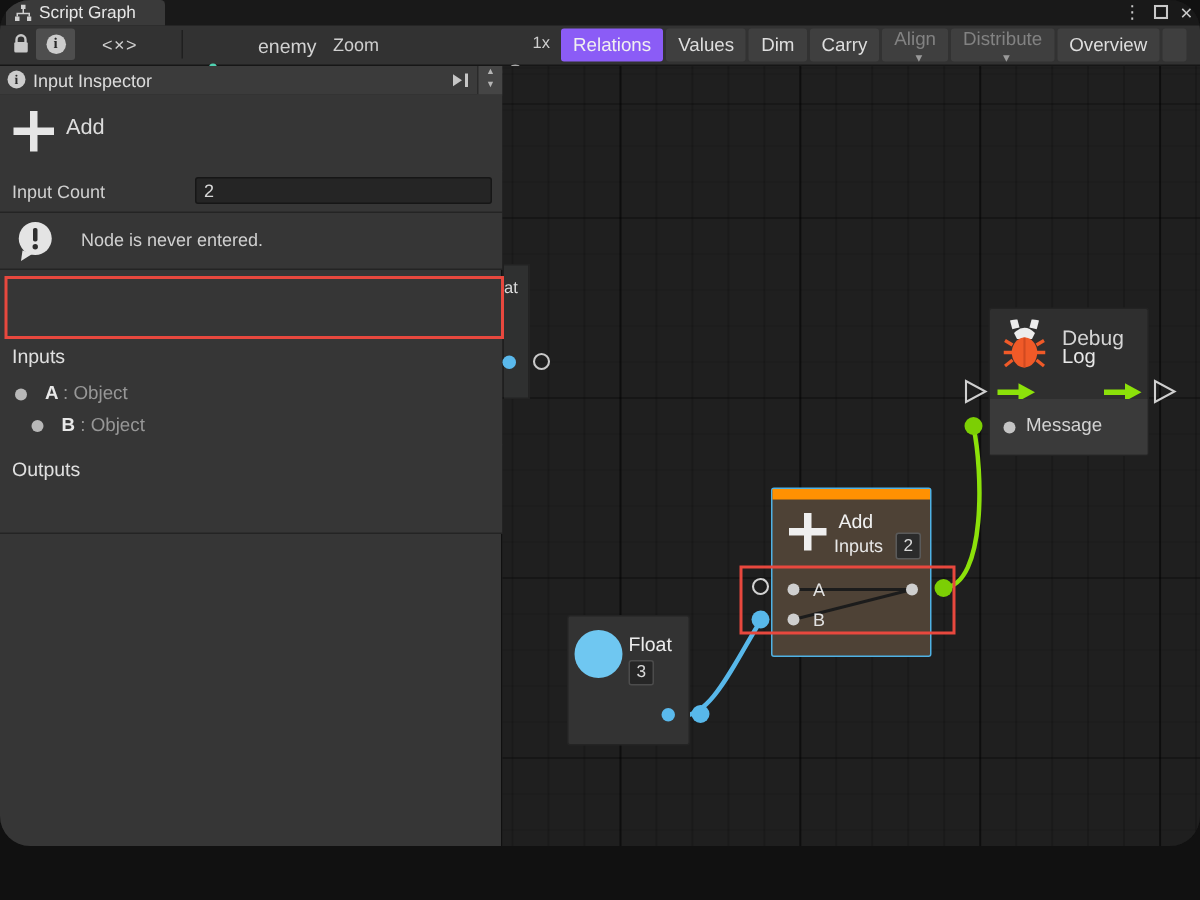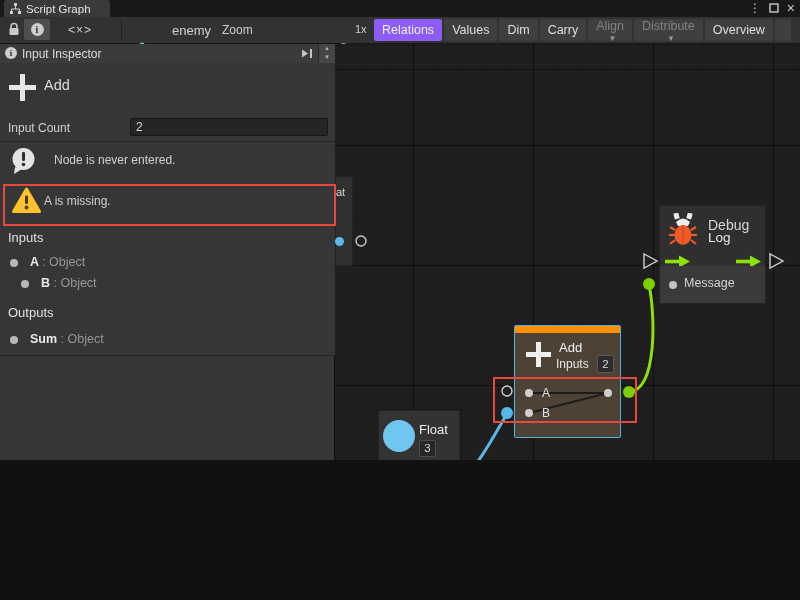--- a/index.html
+++ b/index.html
@@ -1,17 +1,17 @@
 <!DOCTYPE html>
 <html><head>
 <meta charset="utf-8">
 <style>
   html,body{margin:0;padding:0;background:#111;}
-  #app{position:relative;width:800px;height:460px;background:#191919;overflow:hidden;
-       font-family:"Liberation Sans",sans-serif;color:#d4d4d4;-webkit-font-smoothing:antialiased;}
+  #app{position:relative;width:800px;height:564px;background:#191919;overflow:hidden;
+       font-family:"Liberation Sans",sans-serif;color:#d4d4d4;border-radius:20px;-webkit-font-smoothing:antialiased;}
   .abs{position:absolute;}
   
   .titlebar{left:0;top:0;width:800px;height:17px;background:#191919;}
   .tab{left:4px;top:0;height:17px;width:106px;background:#3a3a3a;border-radius:3px 3px 0 0;
        display:flex;align-items:center;gap:5px;padding-left:6px;box-sizing:border-box;}
   .tab-label{font-size:11.5px;color:#e6e6e6;}
   .win-controls{right:5px;top:1px;display:flex;gap:8px;align-items:center;color:#c9c9c9;}
   .win-glyph{font-size:12px;line-height:14px;}
   
   .toolbar{left:0;top:17px;width:800px;height:26px;background:#323232;border-bottom:1px solid #161616;box-sizing:content-box;}
@@ -194,47 +194,35 @@
     <div class="abs section" style="top:98px;height:37px;">
       <svg class="abs" style="left:10px;top:5px;" width="27" height="28" viewBox="0 0 27 28">
         <circle cx="13.5" cy="12" r="11" fill="#e4e4e4"></circle>
         <polygon points="5,20 4,27 12,22" fill="#e4e4e4"></polygon>
         <rect x="12" y="5" width="3" height="9" rx="1.2" fill="#2e2e2e"></rect>
         <circle cx="13.5" cy="17.5" r="1.8" fill="#2e2e2e"></circle>
       </svg>
       <span class="abs msg-text" style="top:11px;margin-left:10px;">Node is never entered.</span>
     </div>
 
-    <div class="abs section" style="top:135px;height:44px;">
-      <svg class="abs" style="left:12px;top:8px;" width="29" height="27" viewBox="0 0 29 27">
-        <path d="M14.5 2 L27.5 24.5 L1.5 24.5 Z" fill="#fdc22d" stroke="#fdc22d" stroke-width="3" stroke-linejoin="round"></path>
-        <rect x="13" y="8.5" width="3" height="8.5" rx="1.2" fill="#4a3a00"></rect>
-        <circle cx="14.5" cy="20.5" r="1.9" fill="#4a3a00"></circle>
-      </svg>
-      <span class="abs msg-text" style="top:15px;">A is missing.</span>
-    </div>
 
     <div class="abs section" style="top:179px;height:73px;">
       <span class="abs list-header" style="top:7px;">Inputs</span>
       <div class="abs port-row" style="top:29px;">
         <div class="abs port-dot-s"></div>
         <span class="abs port-name"><span>A</span> <span class="port-type">: Object</span></span>
       </div>
       <div class="abs port-row" style="top:50px;margin-left:11px;">
         <div class="abs port-dot-s"></div>
         <span class="abs port-name"><span>B</span> <span class="port-type">: Object</span></span>
       </div>
     </div>
 
     <div class="abs section" style="top:252px;height:59px;">
       <span class="abs list-header" style="top:9px;">Outputs</span>
-      <div class="abs port-row" style="top:33px;">
-        <div class="abs port-dot-s"></div>
-        <span class="abs port-name"><span>Sum</span> <span class="port-type">: Object</span></span>
-      </div>
     </div>
   </div>
 
   <div class="abs insp-redbox"></div>
 
   <div class="abs canvas"></div>
 
   <svg class="abs wires" width="800" height="600" viewBox="0 0 800 600">
     <path d="M 448 477 C 472 483, 486 448, 507 414" stroke="#58b8ea" stroke-width="3" fill="none"></path>
     <path d="M 629 392 C 658 390, 655 312, 649 285" stroke="#8ce10a" stroke-width="3" fill="none"></path>

